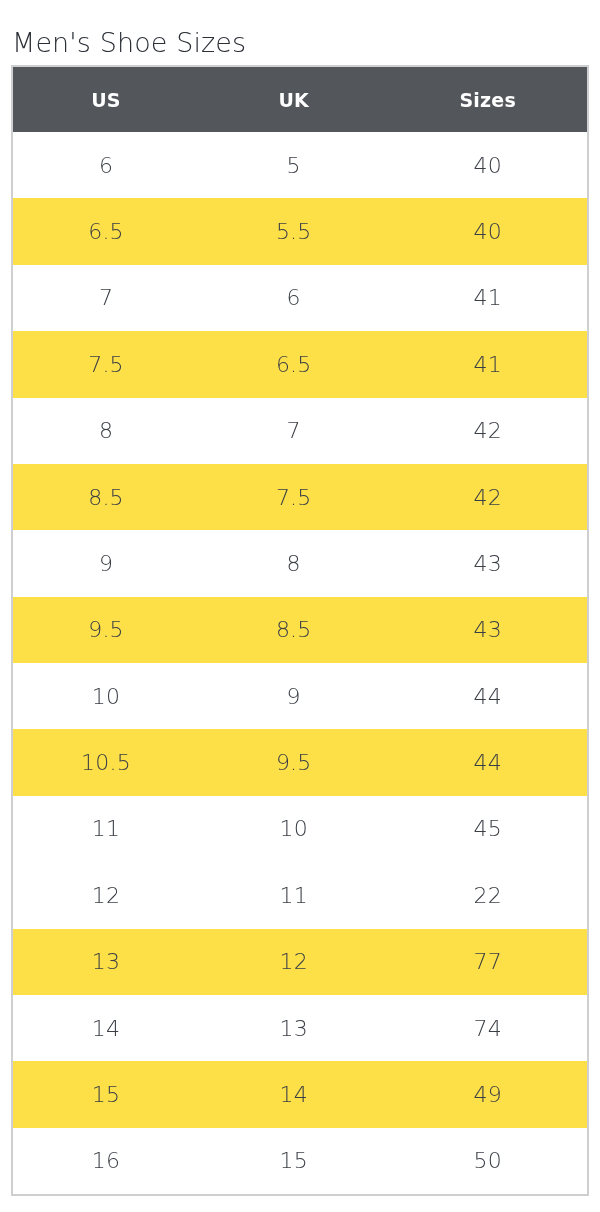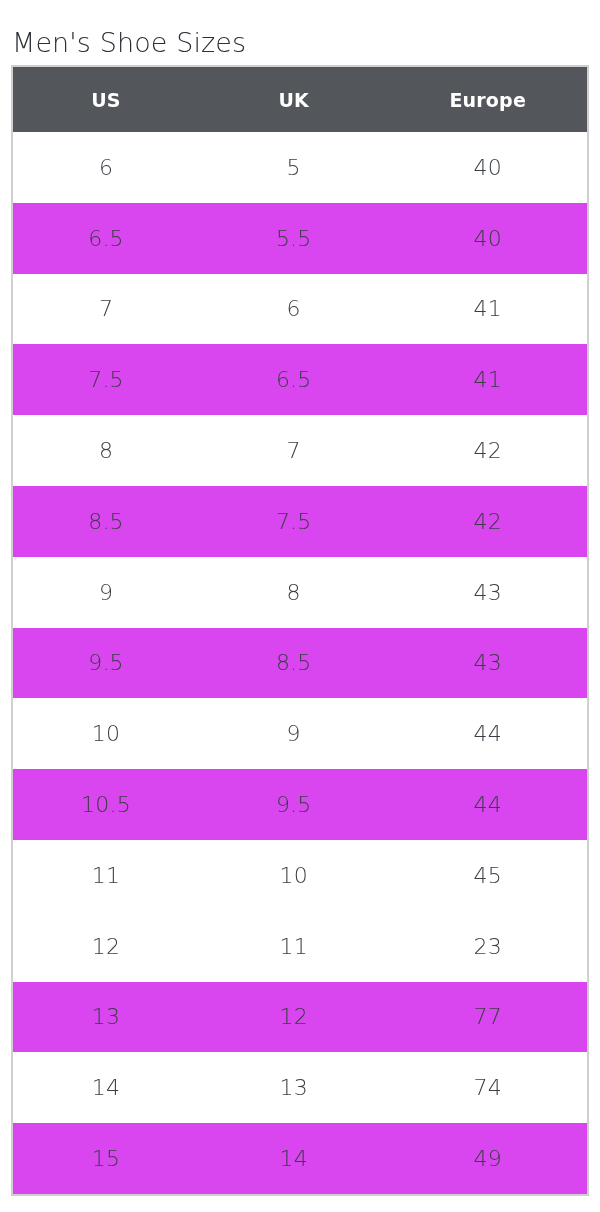--- a/index.html
+++ b/index.html
@@ -76,21 +76,21 @@
     vertical-align: middle;
     padding: 12px;
     border: 0;
   }
 
   
   tbody tr.data-row {
     height: 62.6px;
   }
   tbody tr.data-row.row-odd  { background: #ffffff; }
-  tbody tr.data-row.row-even { background: #d946ef; }
+  tbody tr.data-row.row-even { background: #fde047; }
 
   tbody td {
     font-size: 22px;
     font-weight: 300;
     color: #3a3e45;
     text-align: center;
     vertical-align: middle;
     padding: 0;
     border: 0;
     letter-spacing: 0.2px;
@@ -107,21 +107,21 @@
     <table class="size-table">
       <colgroup>
         <col class="c-us">
         <col class="c-uk">
         <col class="c-europe">
       </colgroup>
       <thead>
         <tr class="header-row">
           <th>US</th>
           <th>UK</th>
-          <th>Europe</th>
+          <th>Sizes</th>
         </tr>
       </thead>
       <tbody id="table-body">
           <tr class="data-row row-odd">
             <td>6</td>
             <td>5</td>
             <td>40</td>
           </tr>
           <tr class="data-row row-even">
             <td>6.5</td>
@@ -169,34 +169,39 @@
             <td>44</td>
           </tr>
           <tr class="data-row row-odd">
             <td>11</td>
             <td>10</td>
             <td>45</td>
           </tr>
           <tr class="data-row row-odd">
             <td>12</td>
             <td>11</td>
-            <td>23</td>
+            <td>22</td>
           </tr>
           <tr class="data-row row-even">
             <td>13</td>
             <td>12</td>
             <td>77</td>
           </tr>
           <tr class="data-row row-odd">
             <td>14</td>
             <td>13</td>
             <td>74</td>
           </tr>
           <tr class="data-row row-even">
             <td>15</td>
             <td>14</td>
             <td>49</td>
           </tr>
+          <tr class="data-row row-odd">
+            <td>16</td>
+            <td>15</td>
+            <td>50</td>
+          </tr>
         </tbody>
     </table>
   </div>
 
 </div>
 
 </body></html>

